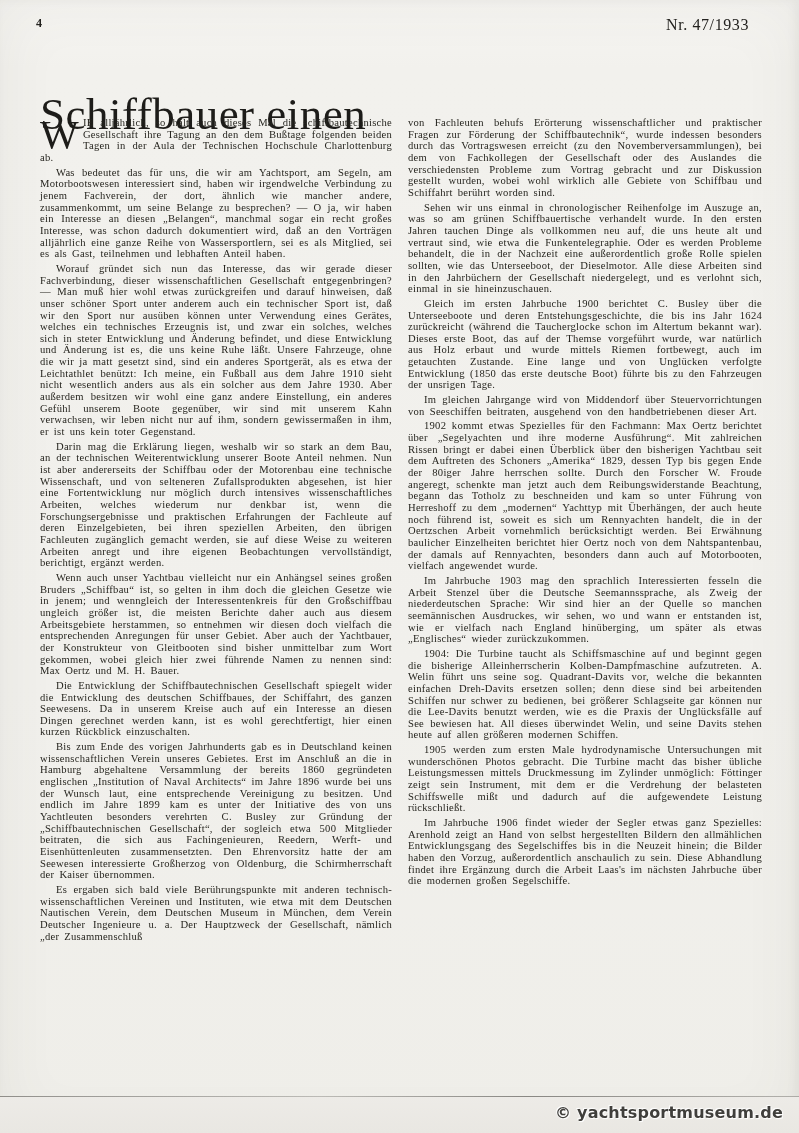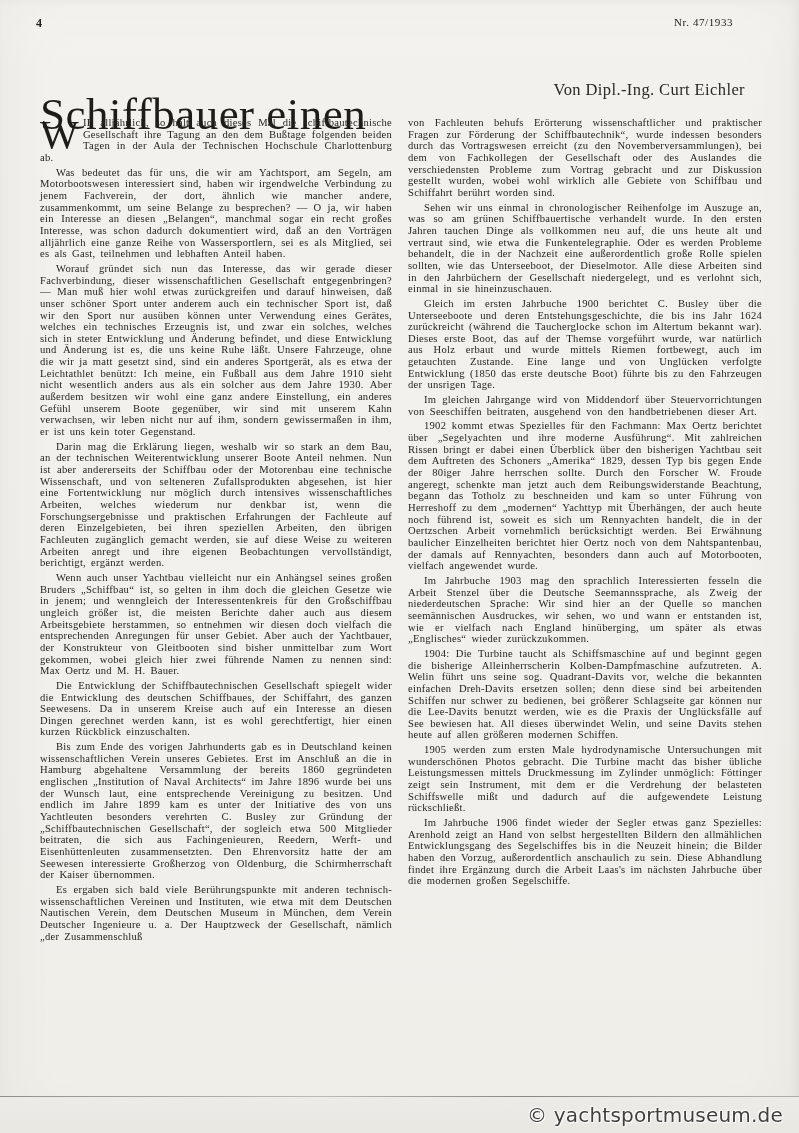--- a/index.html
+++ b/index.html
@@ -15,21 +15,21 @@
     background: linear-gradient(180deg, #f6f5f2 0%, #f2f1ed 6%, #f1f0ec 60%, #efeee9 100%);
     box-shadow: inset 0 0 60px rgba(90,85,75,0.07), inset -4px 0 10px rgba(90,85,75,0.06);
     color: #23221f;
   }
   .corner-number {
     position: absolute; left: 36px; top: 16px;
     font-size: 12px; font-weight: bold; letter-spacing: 0.5px;
   }
   .issue-number {
     position: absolute; left: 666px; top: 16px;
-    font-size: 11px; letter-spacing: 0.6px; margin-left: 8px;
+    font-size: 16px; letter-spacing: 0.6px;
   }
   .article-title {
     position: absolute; left: 40px; top: 58px;
     font-size: 45px; font-weight: normal;
     letter-spacing: 0.5px; color: #1d1c19;
     white-space: nowrap;
   }
   .byline {
     position: absolute; right: 54px; top: 80px;
     font-size: 16.5px; letter-spacing: 0.4px; color: #2a2926;
@@ -61,36 +61,35 @@
     position: absolute; left: 0; top: 1096px; width: 799px; height: 1px;
     background: linear-gradient(90deg, rgba(70,68,64,0.55), rgba(70,68,64,0.3) 40%, rgba(70,68,64,0.6) 66%, rgba(70,68,64,0.35));
   }
   .below-edge {
     position: absolute; left: 0; top: 1097px; width: 799px; height: 36px;
     background: linear-gradient(180deg, #edebe7, #e9e7e2);
   }
   .watermark {
     position: absolute; right: 16px; top: 1103px;
     font-family: "DejaVu Sans", sans-serif;
-    font-weight: normal; font-size: 20px; letter-spacing: 0.2px;
+    font-weight: bold; font-size: 16px; letter-spacing: 0.2px;
     color: #403f3c;
     text-shadow: 0 0 1px #ffffff, 0 0 3px #ffffff, 1px 1px 0 rgba(255,255,255,0.9), -1px -1px 0 rgba(255,255,255,0.9);
     text-align: right;
   }
 </style>
 </head>
 <body>
 
 <div class="page">
 
   <div class="corner-number">4</div>
   <div class="issue-number">Nr. 47/1933</div>
 
   <h1 class="article-title">Schiffbauer einen</h1>
-  <div class="byline">Von Dipl.-Ing. Curt Eichler</div>
 
   <div class="columns">
     <div class="column left">
         <p class="para"><span class="dropcap">W</span>IE alljährlich, so hält auch dieses Mal die schiffbautechnische Gesellschaft ihre Tagung an den dem Bußtage folgenden beiden Tagen in der Aula der Technischen Hochschule Charlottenburg ab.</p>
         <p class="para indent">Was bedeutet das für uns, die wir am Yachtsport, am Segeln, am Motorbootswesen interessiert sind, haben wir irgendwelche Verbindung zu jenem Fachverein, der dort, ähnlich wie mancher andere, zusammenkommt, um seine Belange zu besprechen? — O ja, wir haben ein Interesse an diesen „Belangen“, manchmal sogar ein recht großes Interesse, was schon dadurch dokumentiert wird, daß an den Vorträgen alljährlich eine ganze Reihe von Wassersportlern, sei es als Mitglied, sei es als Gast, teilnehmen und lebhaften Anteil haben.</p>
         <p class="para indent">Worauf gründet sich nun das Interesse, das wir gerade dieser Fachverbindung, dieser wissenschaftlichen Gesellschaft entgegenbringen? — Man muß hier wohl etwas zurückgreifen und darauf hinweisen, daß unser schöner Sport unter anderem auch ein technischer Sport ist, daß wir den Sport nur ausüben können unter Verwendung eines Gerätes, welches ein technisches Erzeugnis ist, und zwar ein solches, welches sich in steter Entwicklung und Änderung befindet, und diese Entwicklung und Änderung ist es, die uns keine Ruhe läßt. Unsere Fahrzeuge, ohne die wir ja matt gesetzt sind, sind ein anderes Sportgerät, als es etwa der Leichtathlet benützt: Ich meine, ein Fußball aus dem Jahre 1910 sieht nicht wesentlich anders aus als ein solcher aus dem Jahre 1930. Aber außerdem besitzen wir wohl eine ganz andere Einstellung, ein anderes Gefühl unserem Boote gegenüber, wir sind mit unserem Kahn verwachsen, wir leben nicht nur auf ihm, sondern gewissermaßen in ihm, er ist uns kein toter Gegenstand.</p>
         <p class="para indent">Darin mag die Erklärung liegen, weshalb wir so stark an dem Bau, an der technischen Weiterentwicklung unserer Boote Anteil nehmen. Nun ist aber andererseits der Schiffbau oder der Motorenbau eine technische Wissenschaft, und von selteneren Zufallsprodukten abgesehen, ist hier eine Fortentwicklung nur möglich durch intensives wissenschaftliches Arbeiten, welches wiederum nur denkbar ist, wenn die Forschungsergebnisse und praktischen Erfahrungen der Fachleute auf deren Einzelgebieten, bei ihren speziellen Arbeiten, den übrigen Fachleuten zugänglich gemacht werden, sie auf diese Weise zu weiteren Arbeiten anregt und ihre eigenen Beobachtungen vervollständigt, berichtigt, ergänzt werden.</p>
         <p class="para indent">Wenn auch unser Yachtbau vielleicht nur ein Anhängsel seines großen Bruders „Schiffbau“ ist, so gelten in ihm doch die gleichen Gesetze wie in jenem; und wenngleich der Interessentenkreis für den Großschiffbau ungleich größer ist, die meisten Berichte daher auch aus diesem Arbeitsgebiete herstammen, so entnehmen wir diesen doch vielfach die entsprechenden Anregungen für unser Gebiet. Aber auch der Yachtbauer, der Konstrukteur von Gleitbooten sind bisher unmittelbar zum Wort gekommen, wobei gleich hier zwei führende Namen zu nennen sind: Max Oertz und M. H. Bauer.</p>
         <p class="para indent">Die Entwicklung der Schiffbautechnischen Gesellschaft spiegelt wider die Entwicklung des deutschen Schiffbaues, der Schiffahrt, des ganzen Seewesens. Da in unserem Kreise auch auf ein Interesse an diesen Dingen gerechnet werden kann, ist es wohl gerechtfertigt, hier einen kurzen Rückblick einzuschalten.</p>
         <p class="para indent">Bis zum Ende des vorigen Jahrhunderts gab es in Deutschland keinen wissenschaftlichen Verein unseres Gebietes. Erst im Anschluß an die in Hamburg abgehaltene Versammlung der bereits 1860 gegründeten englischen „Institution of Naval Architects“ im Jahre 1896 wurde bei uns der Wunsch laut, eine entsprechende Vereinigung zu besitzen. Und endlich im Jahre 1899 kam es unter der Initiative des von uns Yachtleuten besonders verehrten C. Busley zur Gründung der „Schiffbautechnischen Gesellschaft“, der sogleich etwa 500 Mitglieder beitraten, die sich aus Fachingenieuren, Reedern, Werft- und Eisenhüttenleuten zusammensetzten. Den Ehrenvorsitz hatte der am Seewesen interessierte Großherzog von Oldenburg, die Schirmherrschaft der Kaiser übernommen.</p>

